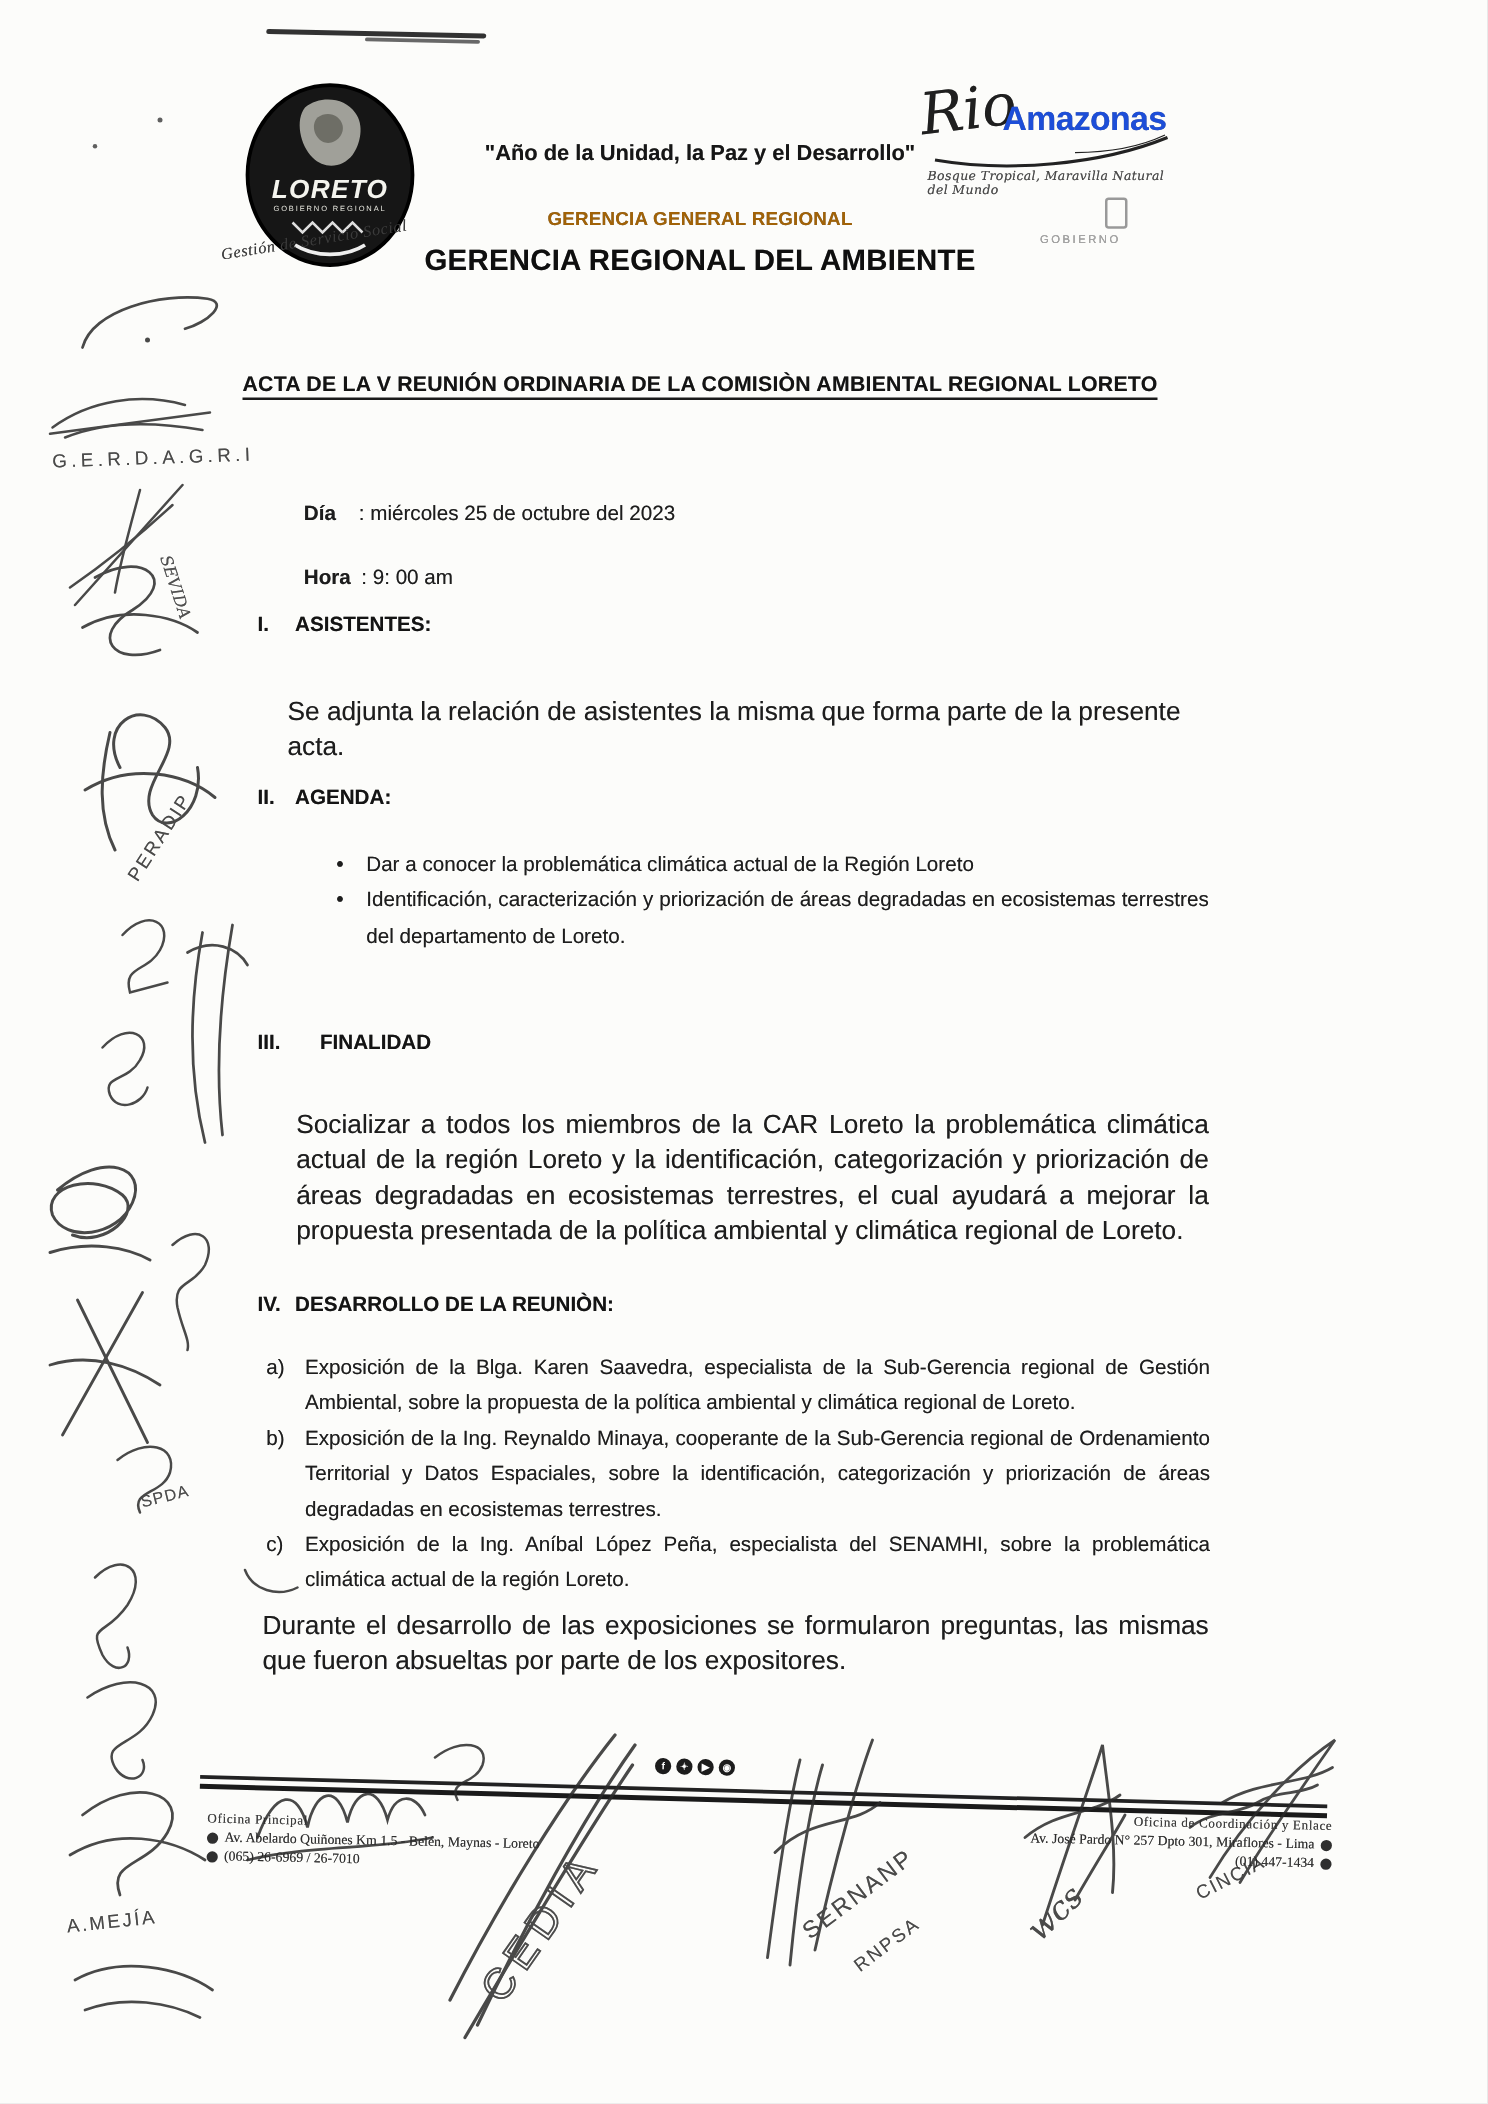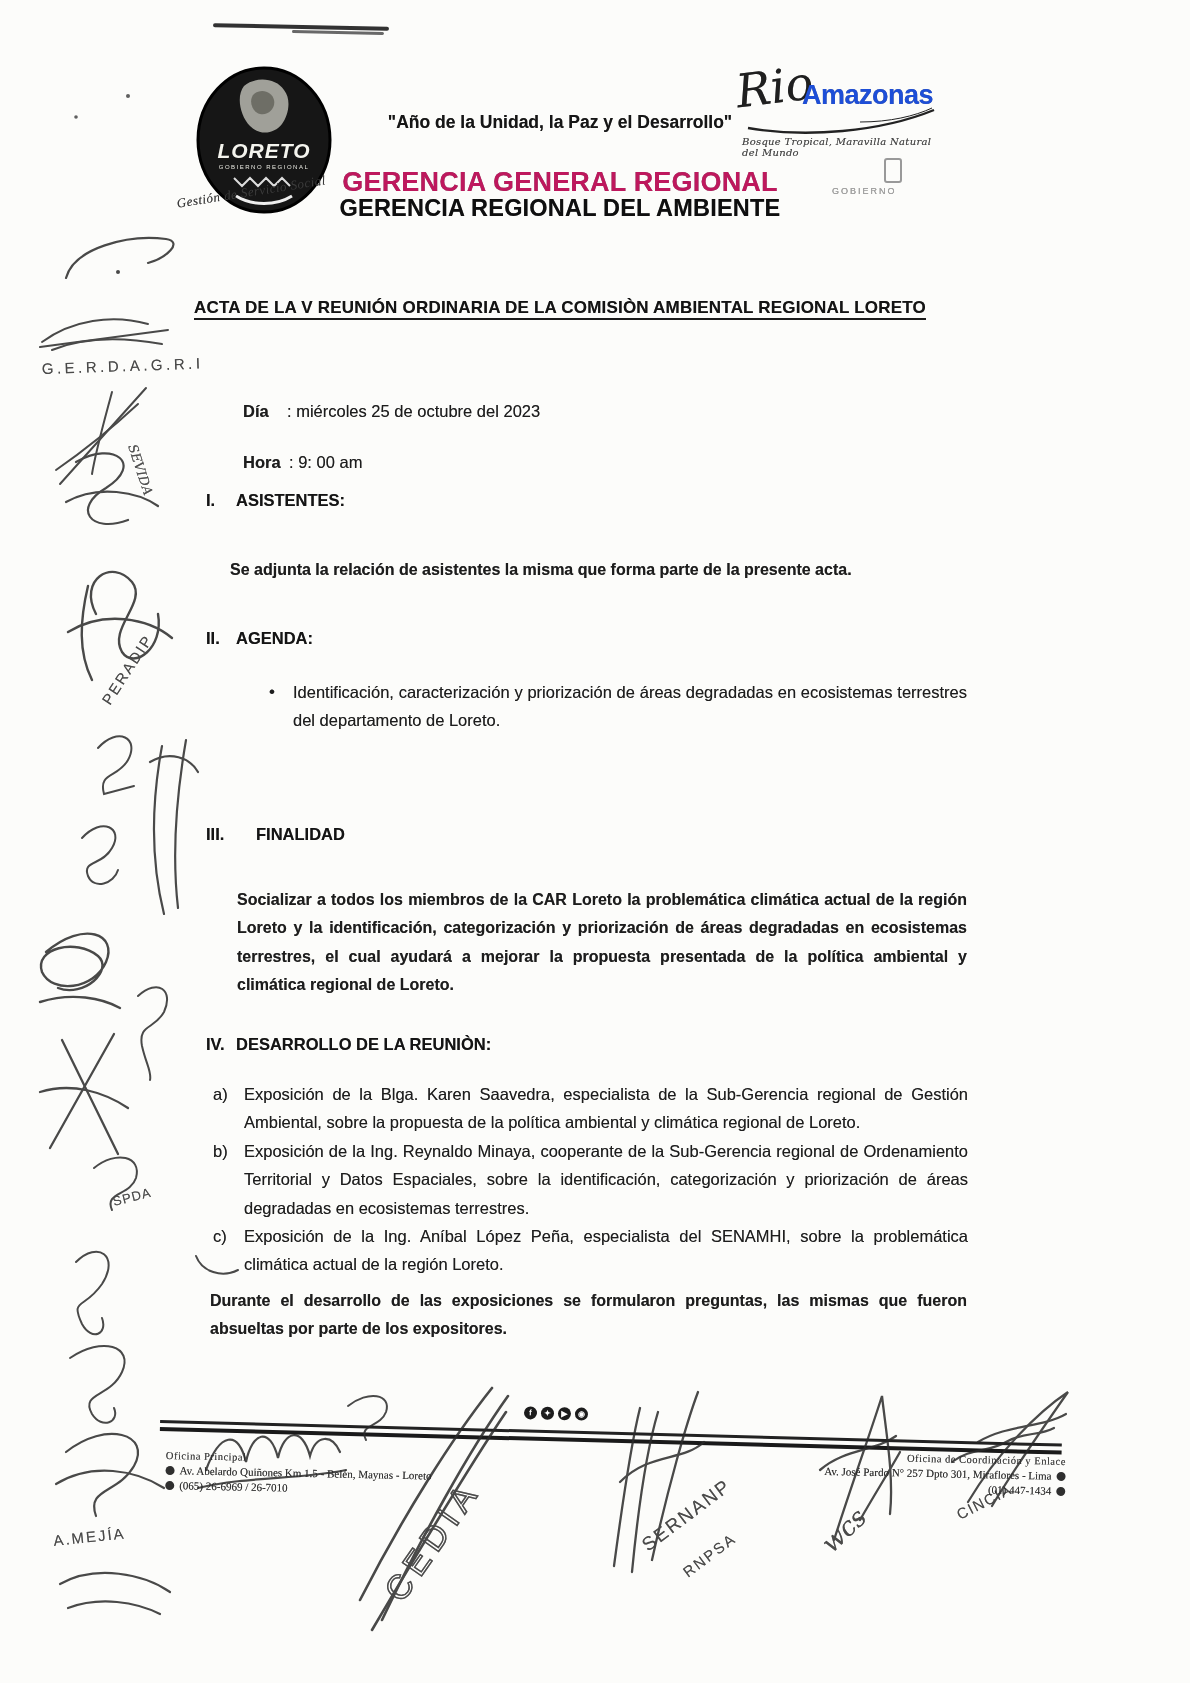--- a/index.html
+++ b/index.html
@@ -17,37 +17,37 @@
   .gestion{left:176px;top:184px;font:italic 13px "Liberation Serif",serif;color:#3b3b3b;
            transform:rotate(-9deg);letter-spacing:.5px;}
   .motto{left:380px;top:112px;width:360px;text-align:center;font-size:17.5px;font-weight:bold;color:#161616;}
   .rio{left:740px;top:72px;width:210px;height:130px;}
   .rio-script{position:absolute;left:-4px;top:-12px;font:italic 46px "DejaVu Serif",serif;
               color:#1f1f1f;transform:rotate(-7deg);}
   .rio-bold{position:absolute;left:62px;top:8px;font-weight:bold;font-size:27px;letter-spacing:-.5px;color:#1d4ed8;}
   .rio-tag{position:absolute;left:2px;top:64px;font:italic 10px "DejaVu Serif",serif;color:#4a4a4a;letter-spacing:.3px;}
   .gob-glyph{position:absolute;left:144px;top:86px;width:14px;height:21px;border:2.5px solid #999;border-radius:3px;}
   .gob-text{position:absolute;left:92px;top:114px;font-size:9px;color:#a6a6a6;letter-spacing:2px;}
-  .t1{left:225px;top:167px;width:670px;text-align:center;font-size:27px;font-weight:bold;letter-spacing:.2px;color:#be185d;}
+  .t1{left:225px;top:167px;width:670px;text-align:center;font-size:15px;font-weight:bold;letter-spacing:.2px;color:#a16207;}
   .t2{left:225px;top:195px;width:670px;text-align:center;font-size:23.5px;font-weight:bold;letter-spacing:.2px;color:#0f0f0f;}
 
   
   .doc-title{left:190px;top:298px;width:740px;text-align:center;font-size:17px;font-weight:bold;color:#141414;}
   .doc-title span{border-bottom:2.2px solid #1a1a1a;padding-bottom:1px;letter-spacing:.2px;}
   .meta{font-size:16.5px;}
   .meta .lab{font-weight:bold;display:inline-block;}
   .m-lugar{left:243px;top:359px;font-weight:bold;}
   .m-dia{left:243px;top:402px;}
   .m-dia .lab{width:44px;}
   .m-hora{left:243px;top:453px;}
   .m-hora .lab{width:46px;}
   .sec-head{left:206px;display:flex;font-weight:bold;font-size:16.5px;color:#141414;}
   .sec-head .n{width:30px;flex:none;}
   .sh1{top:491px;}  .sh2{top:629px;}  .sh3{top:825px;gap:20px;}  .sh4{top:1035px;}
-  .para{font-size:16px;line-height:28.4px;text-align:justify;font-weight:bold;}
+  .para{font-size:21px;line-height:28.4px;text-align:justify;}
   .p1{left:230px;top:556px;width:736px;text-align:left;}
   .agenda{left:265px;top:678px;width:702px;}
   .agenda .b{position:relative;padding-left:28px;font-size:16.5px;line-height:28.4px;text-align:justify;}
   .agenda .b::before{content:"•";position:absolute;left:4px;top:0;font-size:17px;}
   .p3{left:237px;top:886px;width:730px;}
   .devlist{left:213px;top:1080px;width:755px;}
   .devlist .item{display:flex;}
   .devlist .lt{width:31px;flex:none;font-size:16.5px;line-height:28.4px;}
   .devlist .tx{flex:1;font-size:16.5px;line-height:28.4px;text-align:justify;}
   .closing{left:210px;top:1287px;width:757px;}
@@ -126,20 +126,21 @@
     <span class="n">I.</span>
     <span>ASISTENTES:</span>
   </div>
   <div class="abs para p1">Se adjunta la relación de asistentes la misma que forma parte de la presente acta.</div>
 
   <div class="abs sec-head sh2">
     <span class="n">II.</span>
     <span>AGENDA:</span>
   </div>
   <div class="abs agenda">
+    <div class="b">Dar a conocer la problemática climática actual de la Región Loreto</div>
     <div class="b">Identificación, caracterización y priorización de áreas degradadas en ecosistemas terrestres del departamento de Loreto.</div>
   </div>
 
   <div class="abs sec-head sh3">
     <span class="n">III.</span>
     <span>FINALIDAD</span>
   </div>
   <div class="abs para p3">Socializar a todos los miembros de la CAR Loreto la problemática climática actual de la región Loreto y la identificación, categorización y priorización de áreas degradadas en ecosistemas terrestres, el cual ayudará a mejorar la propuesta presentada de la política ambiental y climática regional de Loreto.</div>
 
   <div class="abs sec-head sh4">

